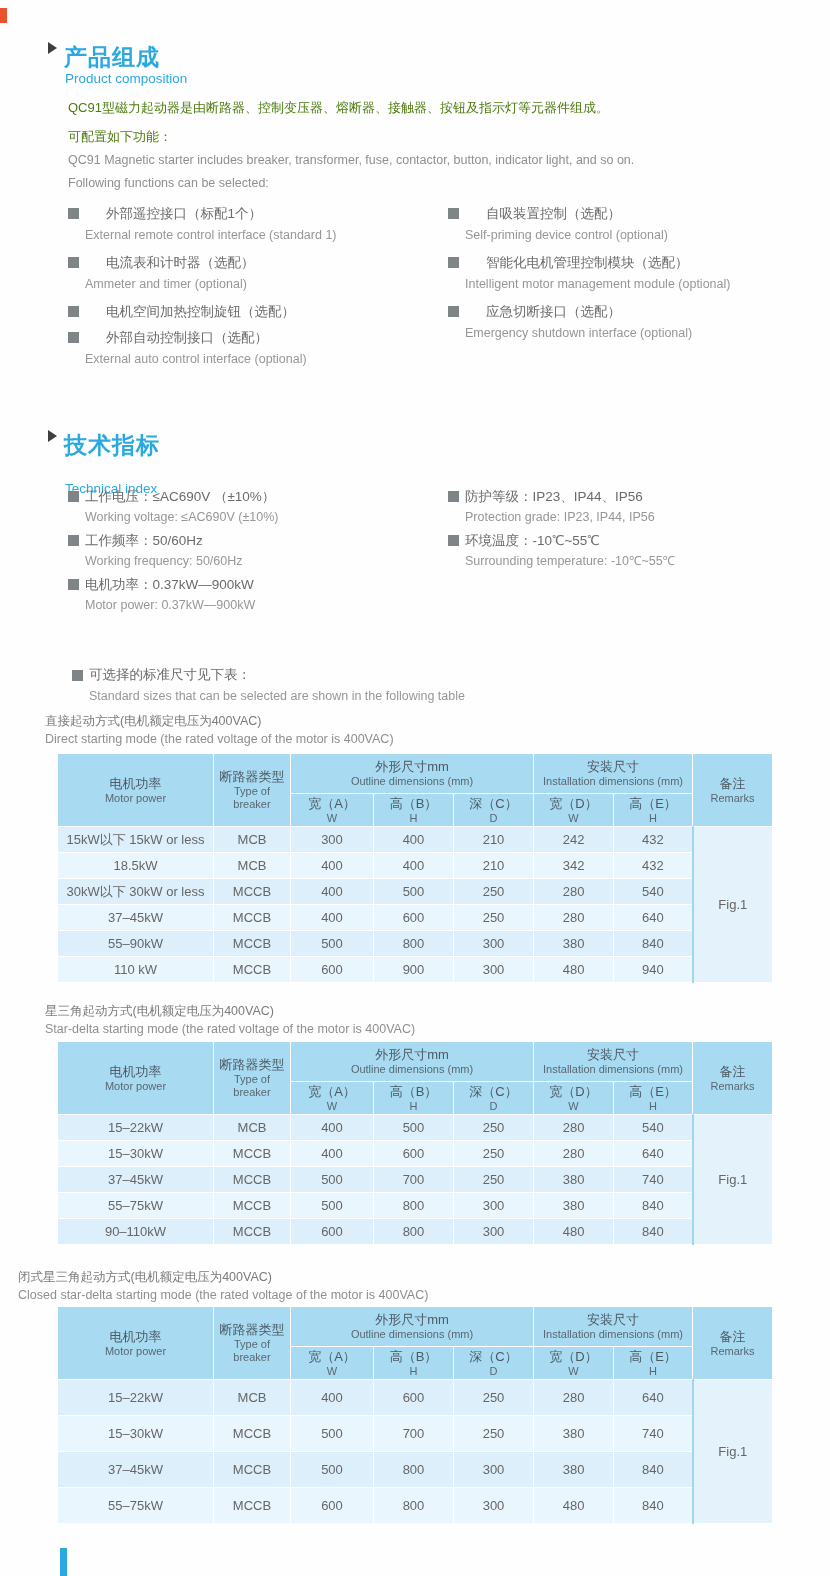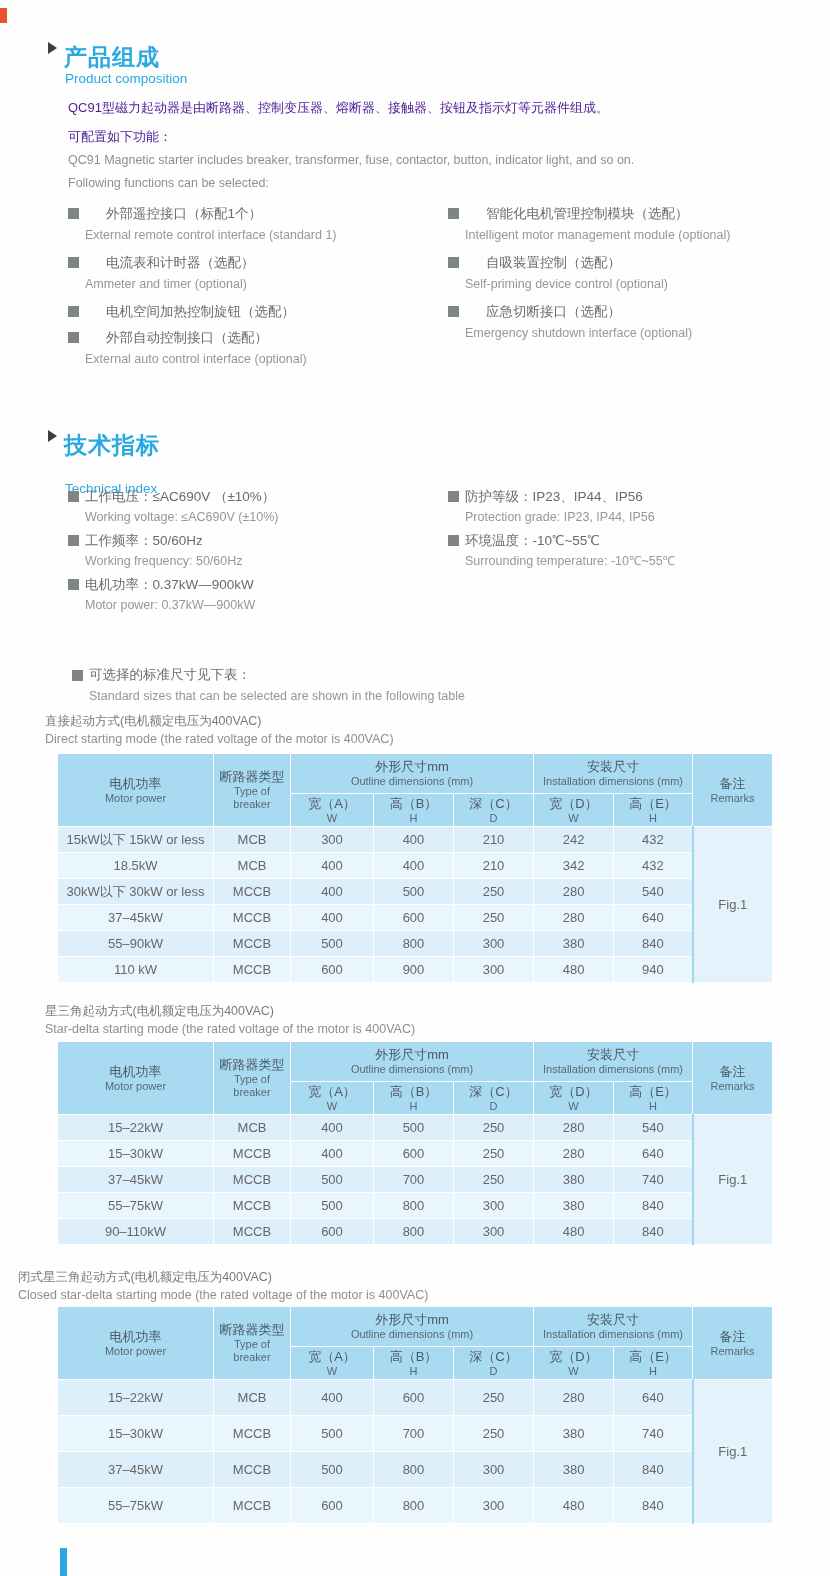--- a/index.html
+++ b/index.html
@@ -7,21 +7,21 @@
   .page { position:relative; width:830px; height:1576px; background:#fefefe; overflow:hidden; }
 
   .corner-mark { position:absolute; left:0; top:8px; width:7px; height:15px; background:#e8542f; }
   .bottom-mark { position:absolute; left:60px; top:1548px; width:7px; height:28px; background:#29a9e0; }
 
   .sec-head { position:absolute; display:flex; align-items:flex-start; }
   .tri { width:0; height:0; border-left:9px solid #3e3e3e; border-top:6px solid transparent; border-bottom:6px solid transparent; margin-right:7px; }
   .sec-title { font-size:23px; font-weight:600; color:#29a9e0; letter-spacing:1px; }
   .sec-sub { position:absolute; font-size:13.5px; color:#29a9e0; }
 
-  .para-cn { position:absolute; font-size:13px; color:#4c1d95; }
+  .para-cn { position:absolute; font-size:13px; color:#4d7c0f; }
   .para-en { position:absolute; font-size:12.5px; color:#8f8f8f; }
 
   .feat-col { position:absolute; }
   .feat-item { margin-bottom:9px; }
   .feat-cn { font-size:13.5px; color:#6b6b6b; line-height:17px; display:flex; align-items:center;gap:21px; }
   .feat-en { font-size:12.5px; color:#979797; line-height:20px; padding-left:17px; margin-top:3px; margin-bottom:6px; }
   .sq { display:inline-block; width:11px; height:11px; background:#7f8486; margin-right:6px; flex:0 0 auto; }
 
   .spec-item { margin-bottom:2px; }
   .spec-cn { font-size:13.5px; color:#6b6b6b; line-height:21px; display:flex; align-items:center; }
@@ -93,30 +93,30 @@
           <span>外部自动控制接口（选配）</span>
         </div>
       <div class="feat-en">External auto control interface (optional)</div>
     </div>
   </div>
 
   <div class="feat-col" style="left:448px; top:205px;">
     <div class="feat-item">
       <div class="feat-cn">
           <span class="sq"></span>
+          <span>自吸装置控制（选配）</span>
+        </div>
+      <div class="feat-en">Self-priming device control (optional)</div>
+    </div>
+    <div class="feat-item">
+      <div class="feat-cn">
+          <span class="sq"></span>
           <span>智能化电机管理控制模块（选配）</span>
         </div>
       <div class="feat-en">Intelligent motor management module (optional)</div>
-    </div>
-    <div class="feat-item">
-      <div class="feat-cn">
-          <span class="sq"></span>
-          <span>自吸装置控制（选配）</span>
-        </div>
-      <div class="feat-en">Self-priming device control (optional)</div>
     </div>
     <div class="feat-item">
       <div class="feat-cn">
           <span class="sq"></span>
           <span>应急切断接口（选配）</span>
         </div>
       <div class="feat-en">Emergency shutdown interface (optional)</div>
     </div>
   </div>
 

